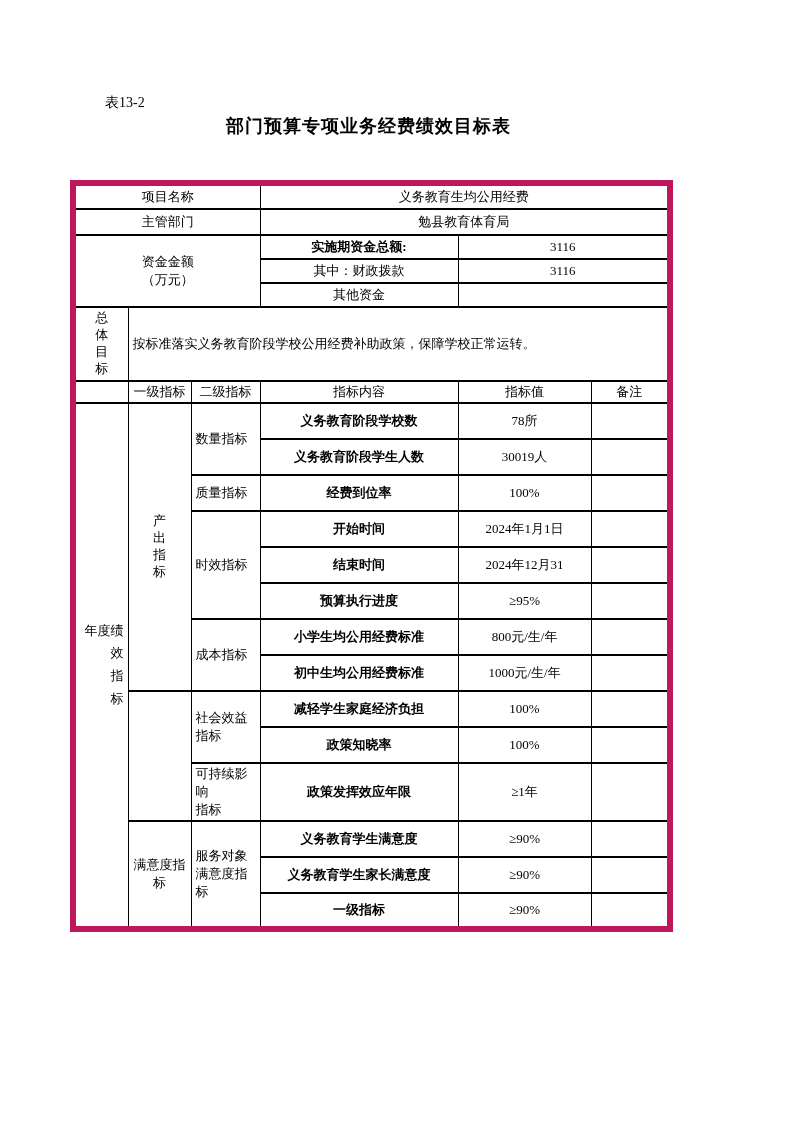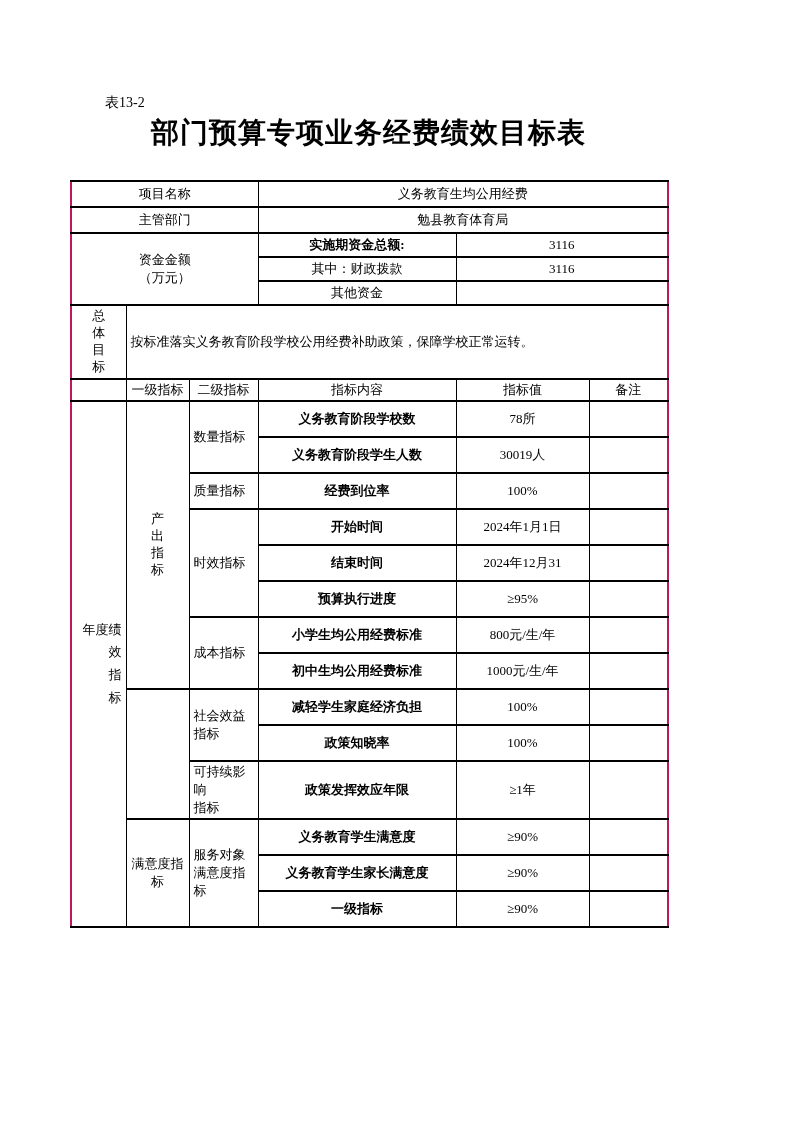--- a/index.html
+++ b/index.html
@@ -21,32 +21,32 @@
     left: 105px;
     top: 94px;
     font-size: 14px;
   }
   .doc-title {
     position: absolute;
     left: 70px;
     top: 114px;
     width: 597px;
     text-align: center;
-    font-size: 28px;
+    font-size: 18px;
     font-weight: bold;
     letter-spacing: 1px;
   }
   table.main {
     position: absolute;
     left: 70px;
     top: 180px;
     width: 597px;
     border-collapse: collapse;
     table-layout: fixed;
-    border: 2px solid #be185d;
+    border: 6px solid #be185d;
   }
   table.main td {
     border: 1px solid #000;
     border-top: 2px solid #000;
     border-bottom: 2px solid #000;
     font-size: 13px;
     padding: 1px 4px;
     vertical-align: middle;
     white-space: pre-line;
     overflow: hidden;

